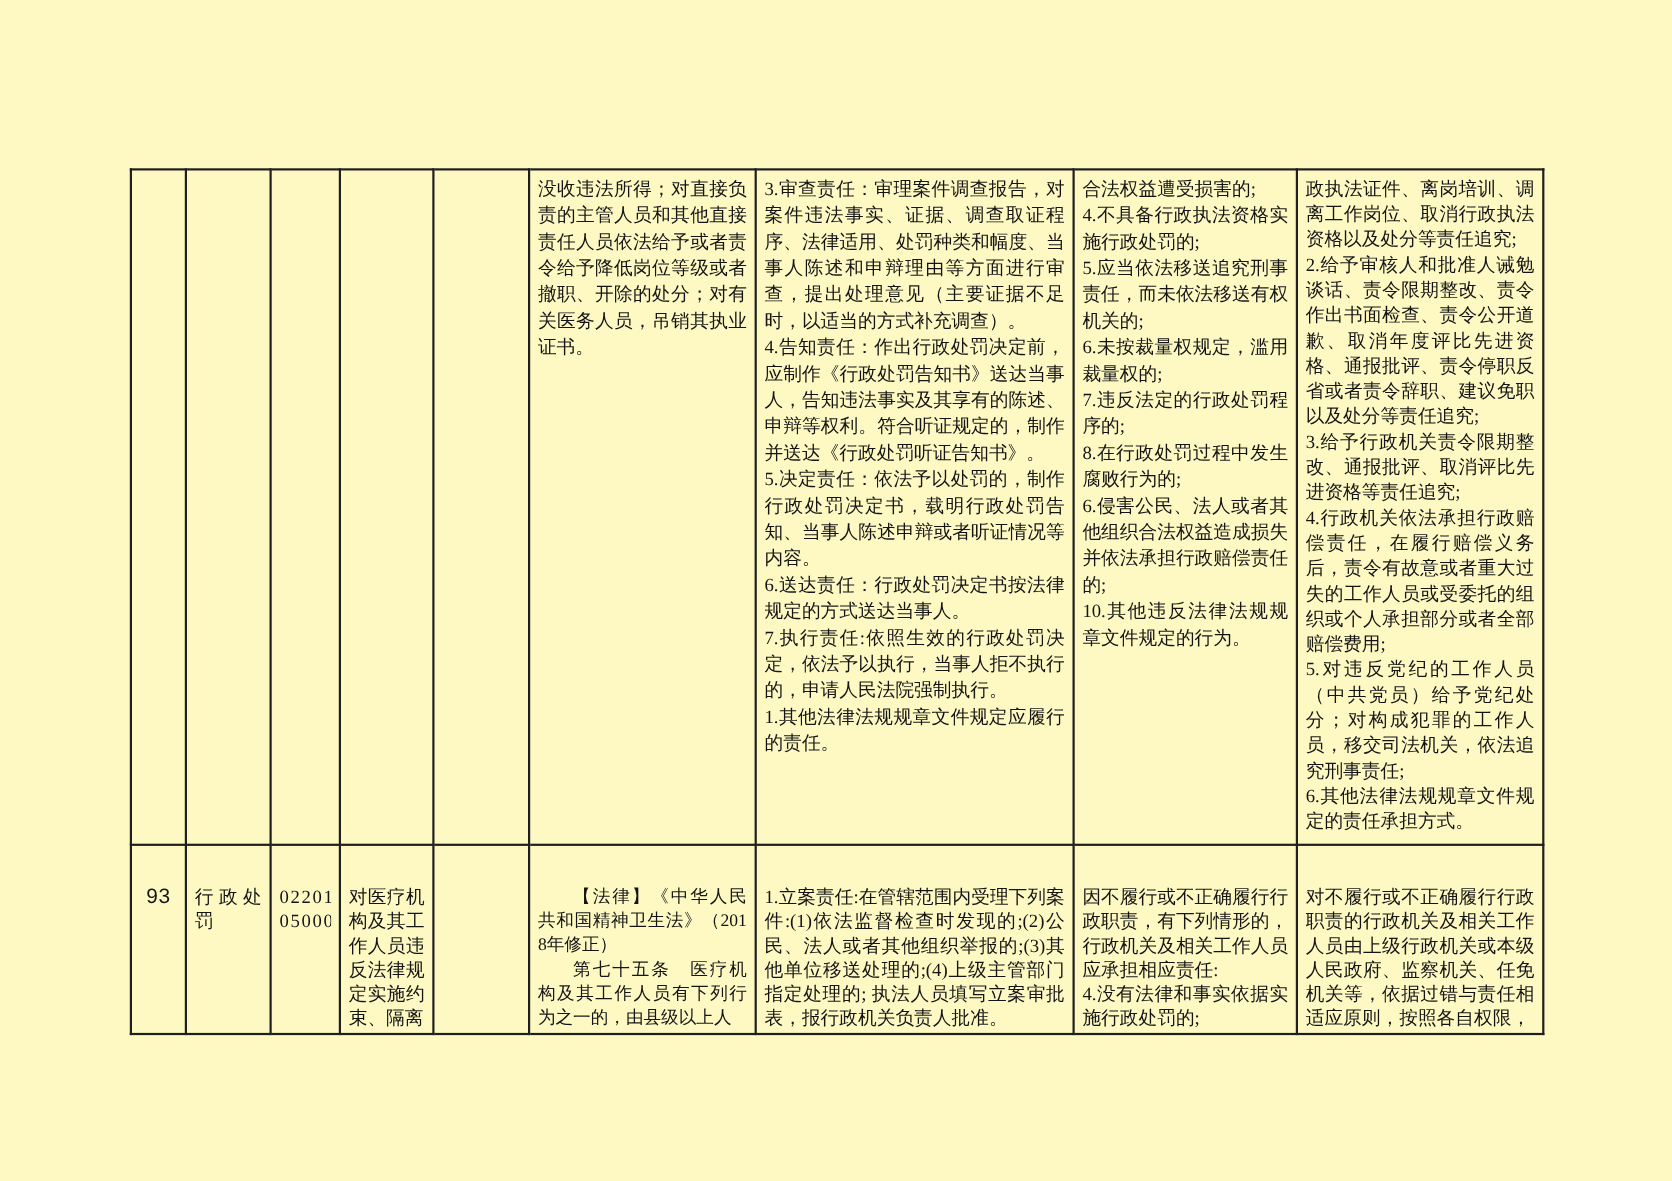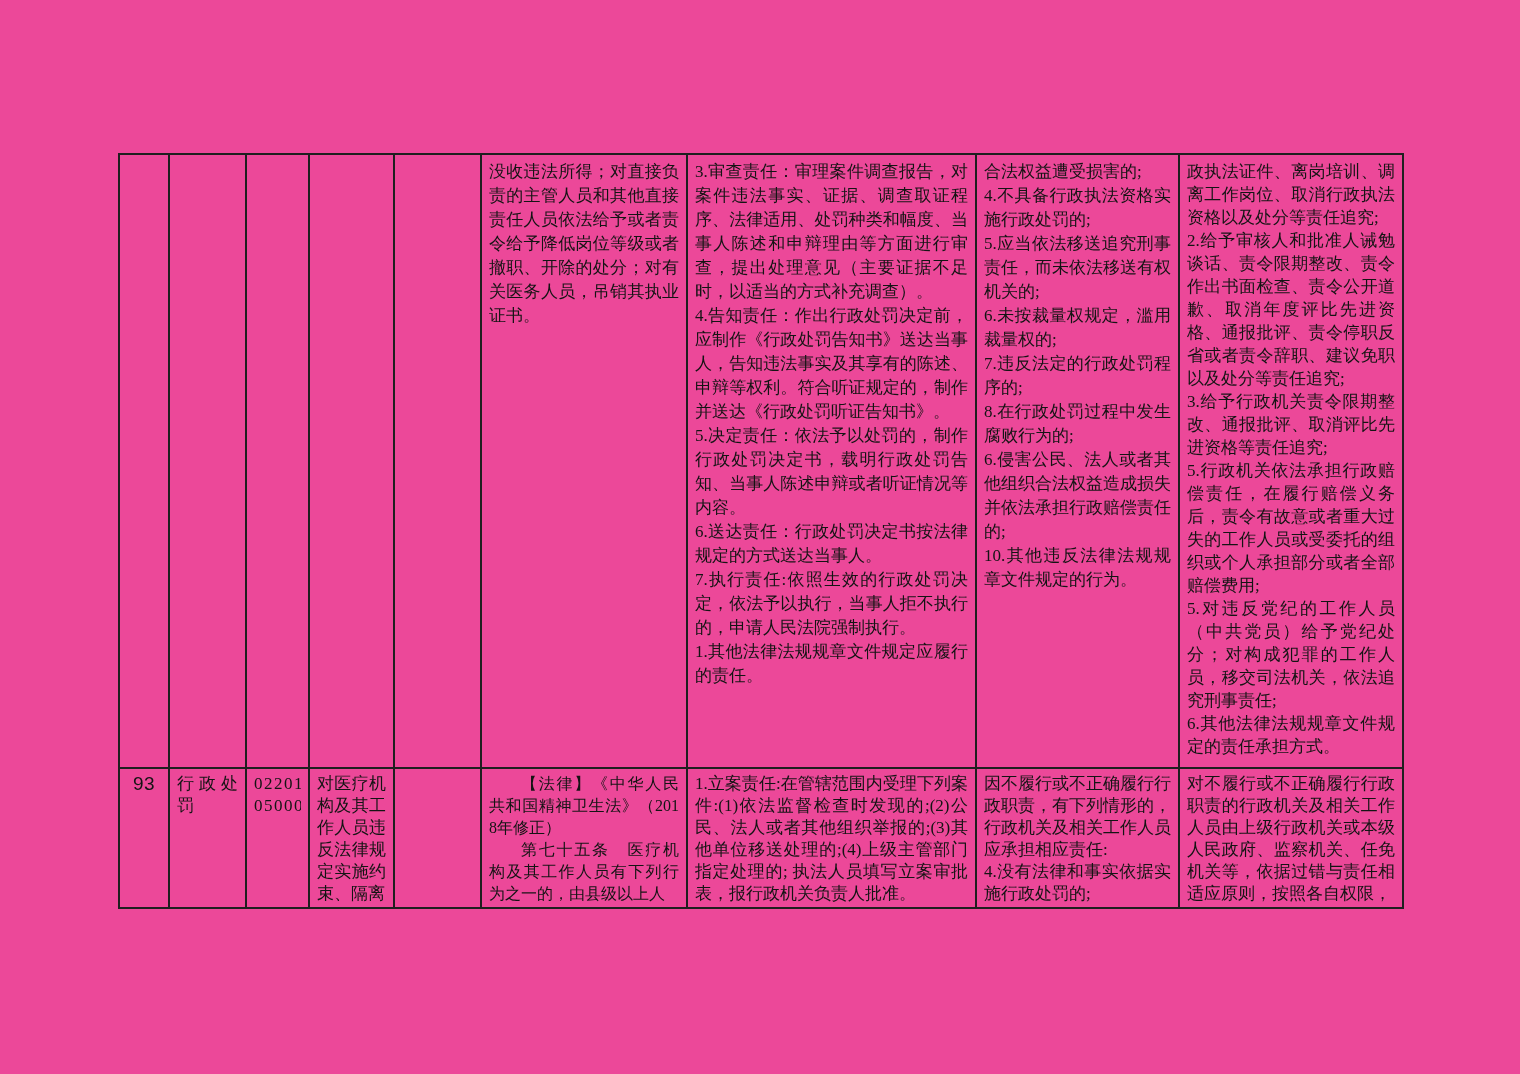--- a/index.html
+++ b/index.html
@@ -1,36 +1,36 @@
 <!DOCTYPE html>
 <html><head>
 <meta charset="utf-8">
 <style>
   html, body { margin: 0; padding: 0; background: #ffffff; }
   body { width: 1520px; height: 1074px; }
   .sheet {
     position: relative; width: 1520px; height: 1074px;
-    background: #ec4899; overflow: hidden;
+    background: #fef9c3; overflow: hidden;
     font-family: "Liberation Serif", "DejaVu Serif", serif;
     color: #141414;
   }
   table.grid {
     position: absolute; left: 118px; top: 153px; width: 1284px;
     border-collapse: collapse; table-layout: fixed;
   }
   td {
     border: 2px solid #1f1f1f; vertical-align: top;
     padding: 5px 7px; overflow: hidden;
   }
   .row-cont { height: 614px; }
   .row-93   { height: 140px; }
   .row-cont td .box { height: 600px; overflow: hidden; line-height: 24px; }
   .row-cont td.c-method .box { line-height: 23px; }
   .row-93 td { padding: 4px 7px; }
-  .row-93 td .box { height: 130px; overflow: hidden; line-height: 22px; }
+  .row-93 td .box { height: 130px; overflow: hidden; line-height: 22px; margin-top: 32px; }
   p {
     margin: 0; font-size: 17px;
     text-align: justify; text-justify: inter-ideograph;
   }
   .c-seq p {
     font-family: "Liberation Sans", "DejaVu Sans", sans-serif;
     font-size: 19px; text-align: center; letter-spacing: 0.5px;
   }
   .c-code p { text-align: left; letter-spacing: 1.5px; }
   .c-code { padding-left: 5px; padding-right: 5px; }
@@ -91,21 +91,21 @@
             <p>8.在行政处罚过程中发生腐败行为的;</p>
             <p>6.侵害公民、法人或者其他组织合法权益造成损失并依法承担行政赔偿责任的;</p>
             <p>10.其他违反法律法规规章文件规定的行为。</p>
           </div>
         </td>
         <td class="c-method">
           <div class="box">
             <p>政执法证件、离岗培训、调离工作岗位、取消行政执法资格以及处分等责任追究;</p>
             <p>2.给予审核人和批准人诫勉谈话、责令限期整改、责令作出书面检查、责令公开道歉、取消年度评比先进资格、通报批评、责令停职反省或者责令辞职、建议免职以及处分等责任追究;</p>
             <p>3.给予行政机关责令限期整改、通报批评、取消评比先进资格等责任追究;</p>
-            <p>5.行政机关依法承担行政赔偿责任，在履行赔偿义务后，责令有故意或者重大过失的工作人员或受委托的组织或个人承担部分或者全部赔偿费用;</p>
+            <p>4.行政机关依法承担行政赔偿责任，在履行赔偿义务后，责令有故意或者重大过失的工作人员或受委托的组织或个人承担部分或者全部赔偿费用;</p>
             <p>5.对违反党纪的工作人员（中共党员）给予党纪处分；对构成犯罪的工作人员，移交司法机关，依法追究刑事责任;</p>
             <p>6.其他法律法规规章文件规定的责任承担方式。</p>
           </div>
         </td>
       </tr>
 
       <tr class="row-93">
         <td class="c-seq">
           <div class="box">
               <p>93</p>

